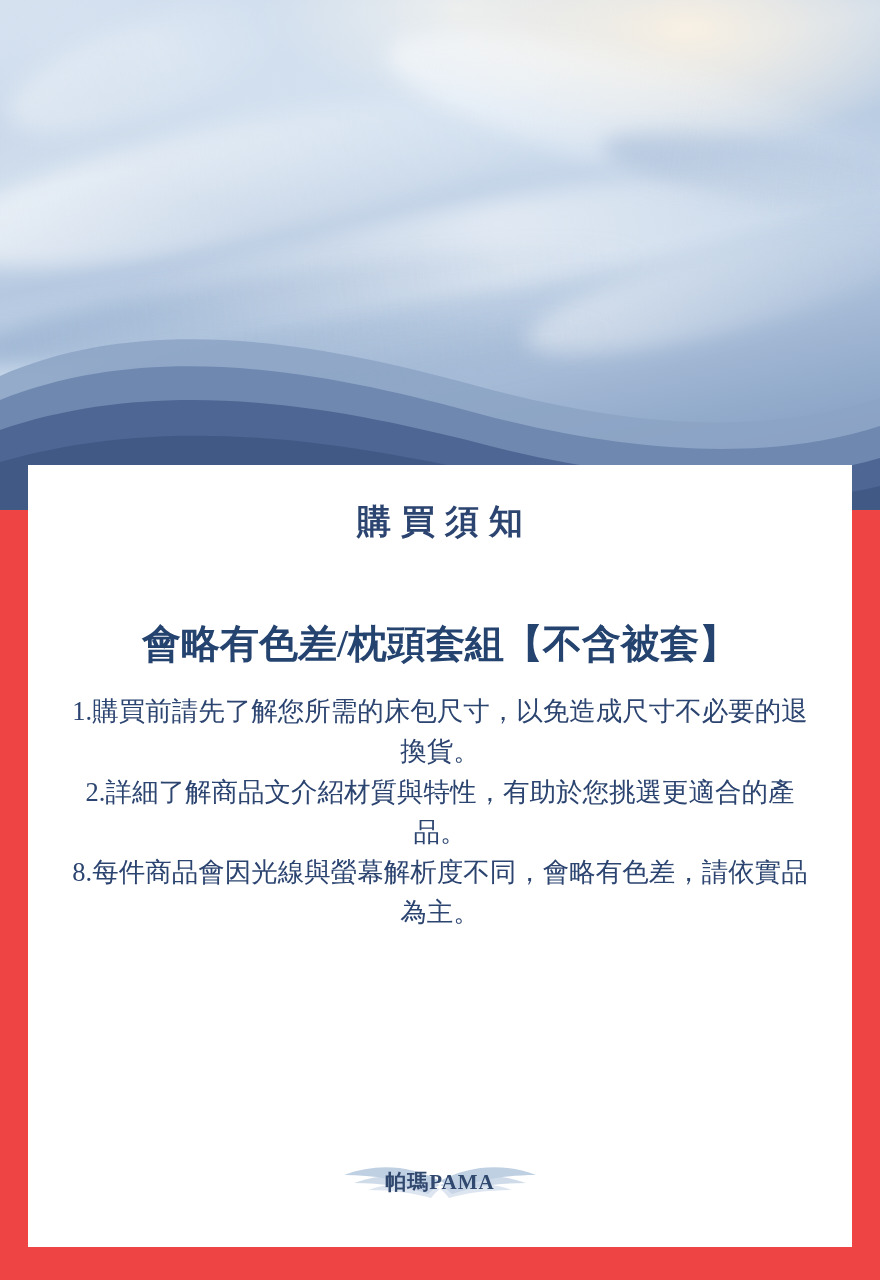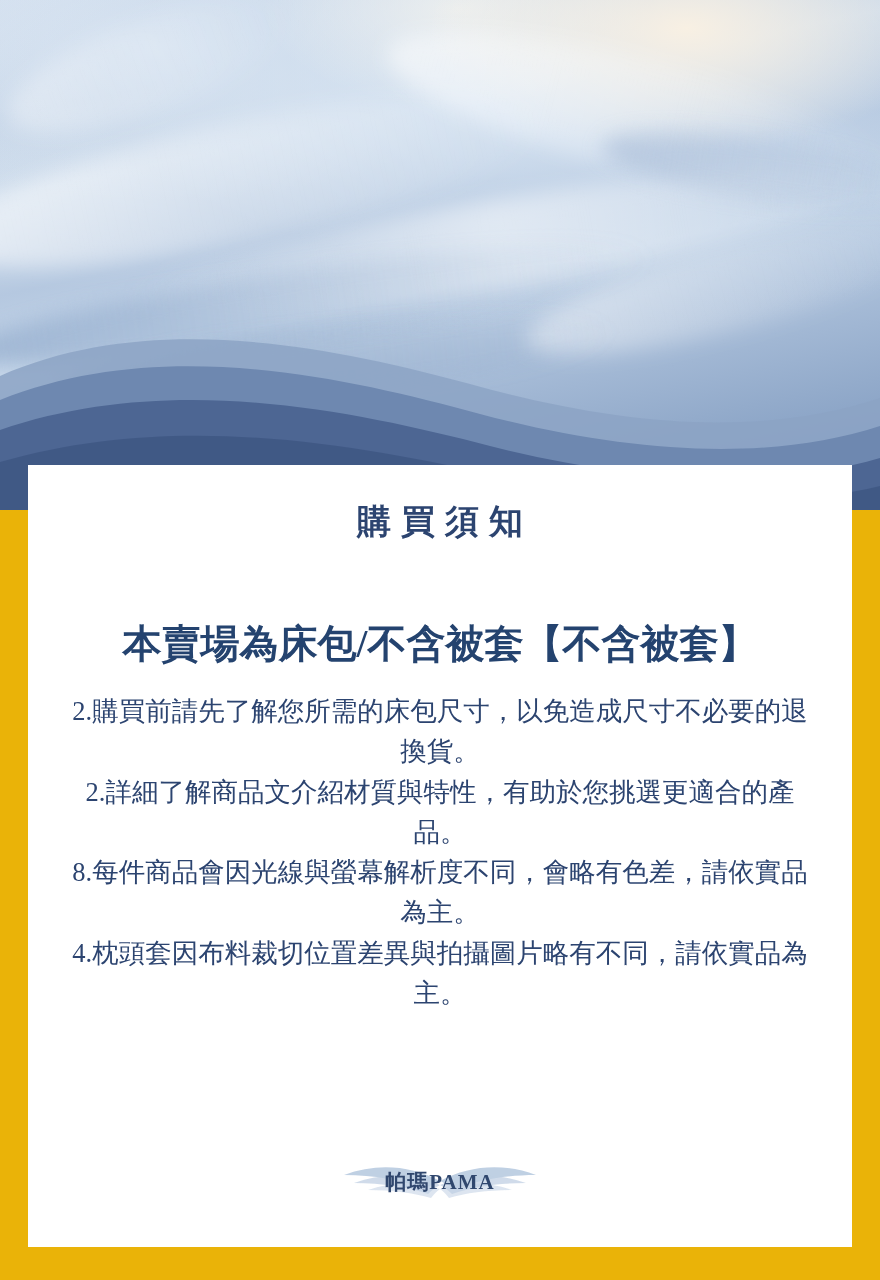--- a/index.html
+++ b/index.html
@@ -13,21 +13,21 @@
   body {
     background: #4a5f87;
     position: relative;
     overflow: hidden;
   }
 
   
   .page {
     position: absolute;
     inset: 0;
-    background: #eab308;
+    background: #ef4444;
     overflow: hidden;
   }
 
   
   .hero {
     position: absolute;
     left: 0; top: 0;
     width: 880px;
     height: 470px;
     overflow: hidden;
@@ -181,27 +181,26 @@
       <path d="M0,150 C170,92 350,130 490,166 C640,204 780,208 880,178 L880,230 L0,230 Z" fill="#4d6693"></path>
       <path d="M0,182 C180,130 360,166 500,196 C650,226 790,228 880,206 L880,230 L0,230 Z" fill="#3f5884" opacity="0.9"></path>
     </svg>
   </div>
 
   <div class="card">
     <div class="content">
 
       <div class="title">購買須知</div>
 
-      <div class="subtitle">本賣場為床包/不含被套【不含被套】</div>
+      <div class="subtitle">會略有色差/枕頭套組【不含被套】</div>
 
       <div class="notes">
-        <div class="note">2.購買前請先了解您所需的床包尺寸，以免造成尺寸不必要的退換貨。</div>
+        <div class="note">1.購買前請先了解您所需的床包尺寸，以免造成尺寸不必要的退換貨。</div>
         <div class="note">2.詳細了解商品文介紹材質與特性，有助於您挑選更適合的產品。</div>
         <div class="note">8.每件商品會因光線與螢幕解析度不同，會略有色差，請依實品為主。</div>
-        <div class="note">4.枕頭套因布料裁切位置差異與拍攝圖片略有不同，請依實品為主。</div>
       </div>
 
     </div>
 
     <div class="footer">
       <div class="logo">
         <svg width="300" height="62" viewBox="0 0 300 62" xmlns="http://www.w3.org/2000/svg">
           <g fill="#b9cbe0" opacity="0.9">
             <path d="M150,30 C120,14 86,12 54,24 C84,24 112,29 134,38 C140,35 145,32 150,30 Z"></path>
             <path d="M150,34 C122,22 92,22 64,32 C92,32 118,36 138,43 C142,39 146,36 150,34 Z" opacity="0.75"></path>

